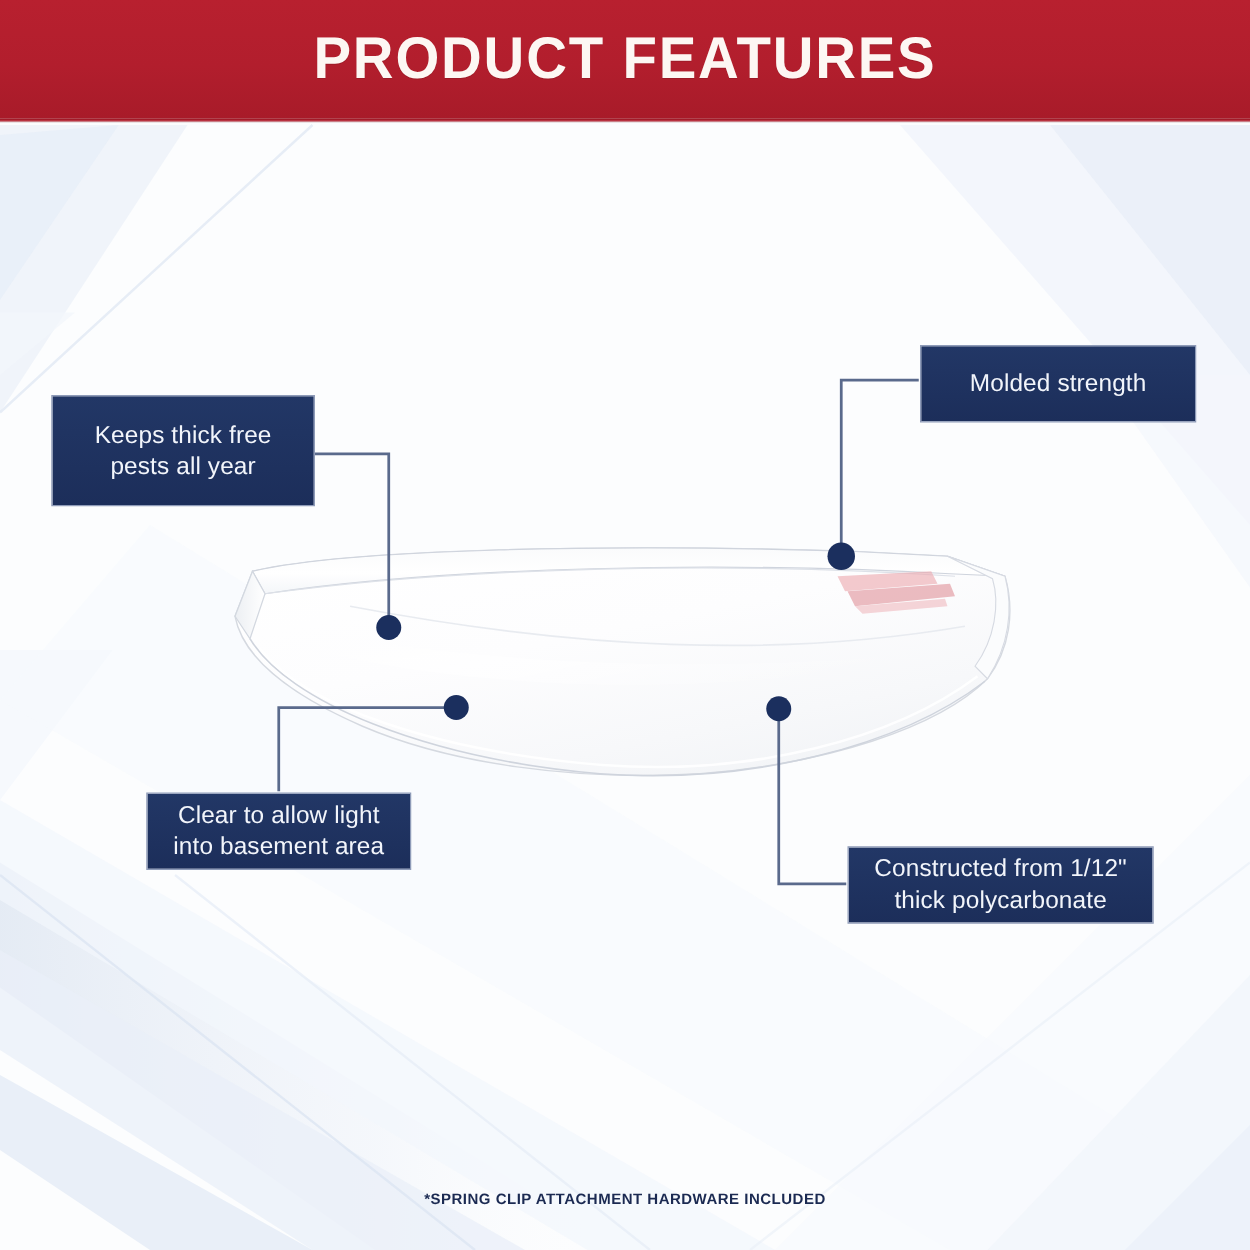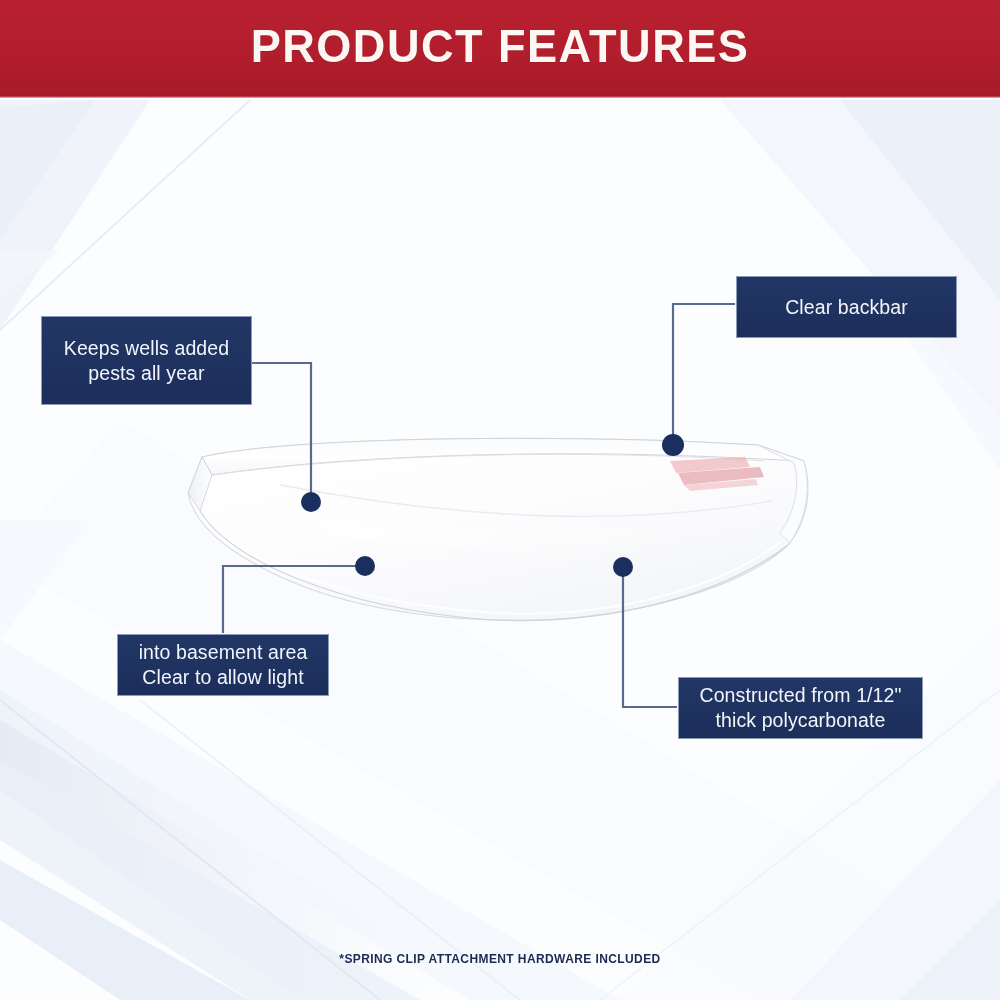--- a/index.html
+++ b/index.html
@@ -266,35 +266,35 @@
     </g>
 
     <g>
       <path d="M 623 569 L 623 707 L 677 707" fill="none" stroke="#5a6a8c" stroke-width="2.2"></path>
       <circle cx="623" cy="567" r="10" fill="#1b2f5e"></circle>
     </g>
   </svg>
 
   <div id="callout-keeps-wells" class="callout">
     <span>
-      <span>Keeps wells added</span>
+      <span>Keeps thick free</span>
       <span>pests all year</span>
     </span>
   </div>
 
   <div id="callout-molded" class="callout">
     <span>
-      <span>Clear backbar</span>
+      <span>Molded strength</span>
     </span>
   </div>
 
   <div id="callout-clear-light" class="callout">
     <span>
+      <span>Clear to allow light</span>
       <span>into basement area</span>
-      <span>Clear to allow light</span>
     </span>
   </div>
 
   <div id="callout-constructed" class="callout">
     <span>
       <span>Constructed from 1/12"</span>
       <span>thick polycarbonate</span>
     </span>
   </div>
 

